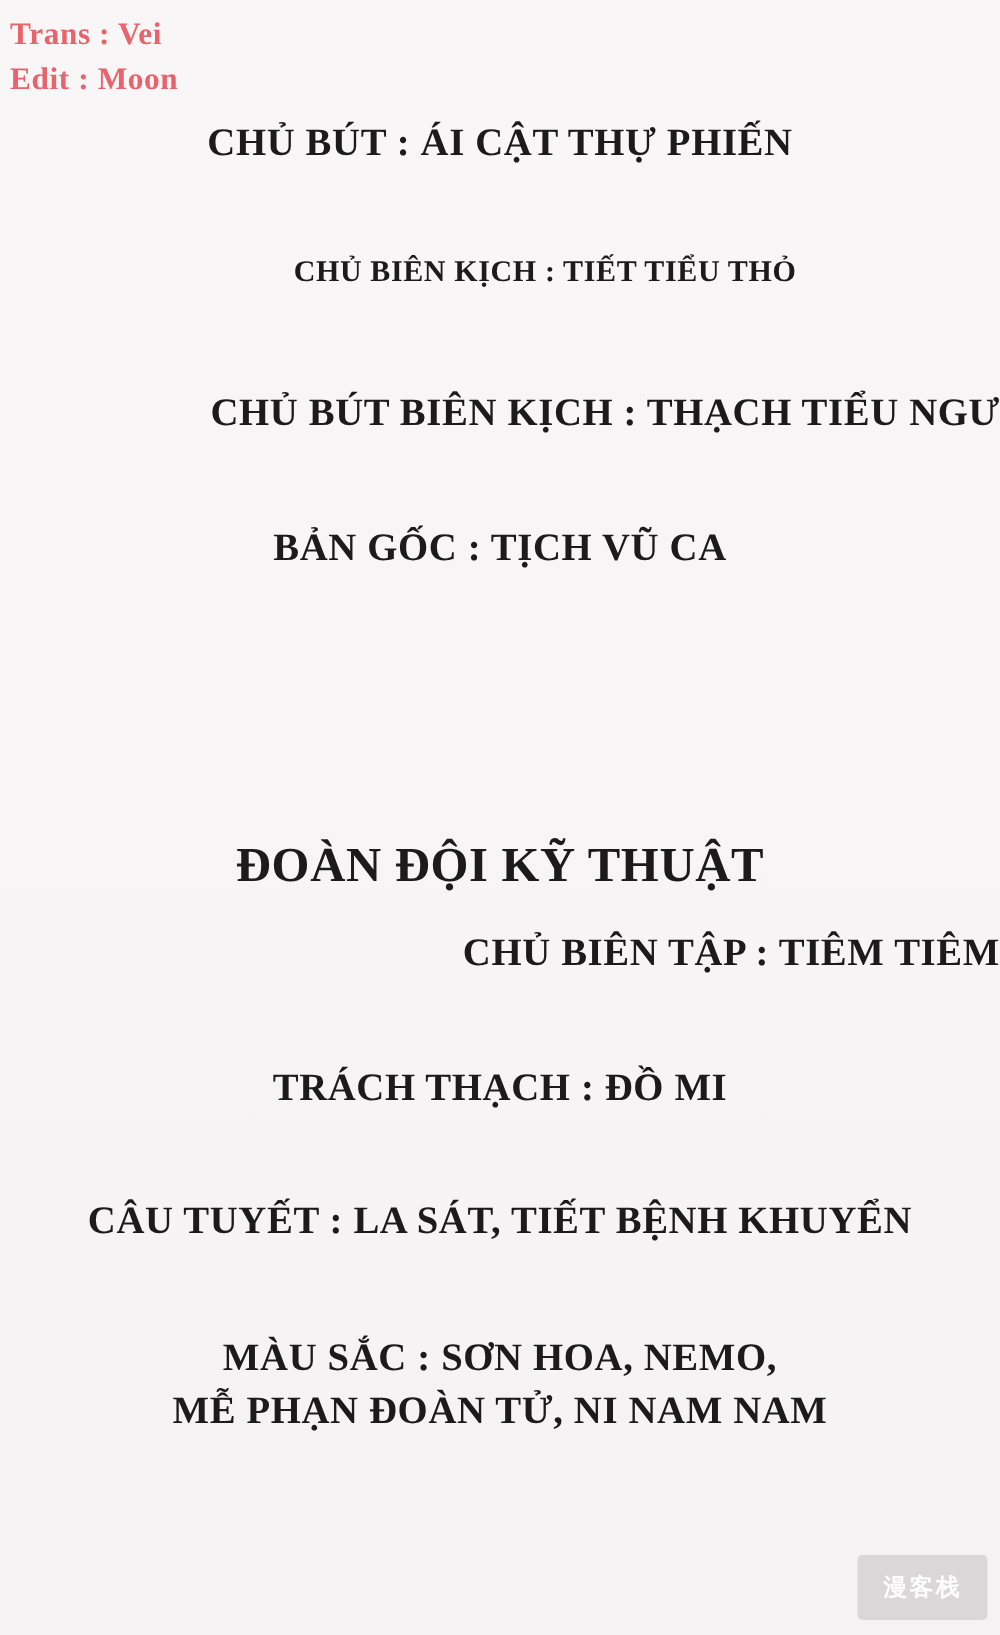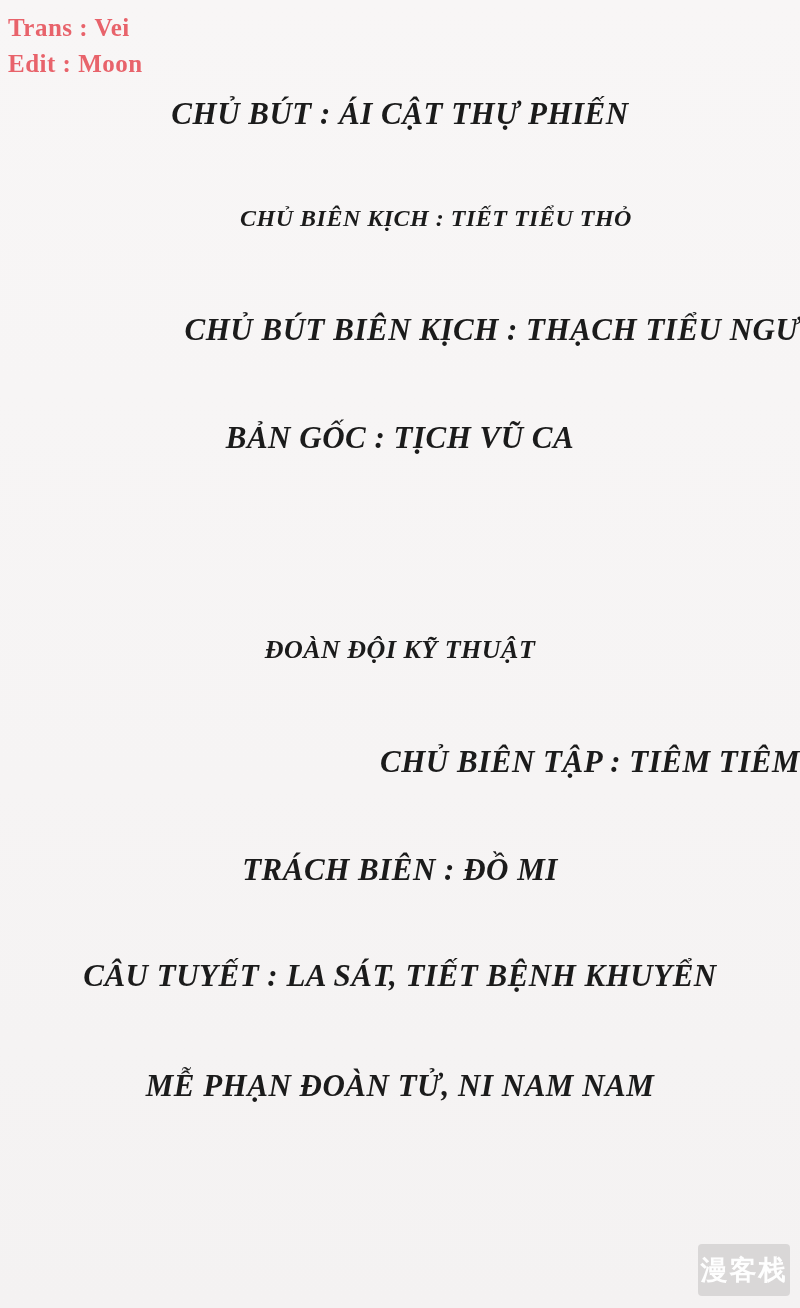--- a/index.html
+++ b/index.html
@@ -42,49 +42,48 @@
   .staff {
     position: absolute;
     left: 0;
     width: 800px;
     text-align: center;
     color: #1b1b1b;
     font-family: "Liberation Serif", serif;
     font-weight: bold;
     letter-spacing: 0.5px;
     white-space: nowrap;
-    font-style: italic;
   }
 
   .l1 { top: 96px;  font-size: 31px; }
   .l2 { top: 205px; font-size: 24px; padding-left: 36px; }
   .l3 { top: 312px; font-size: 31px; text-align: right; }
   .l4 { top: 420px; font-size: 31px; }
-  .l5 { top: 635px; font-size: 26px; }
+  .l5 { top: 670px; font-size: 39px; }
   .l6 { top: 744px; font-size: 31px; text-align: right; }
   .l7 { top: 852px; font-size: 31px; }
   .l8 { top: 958px; font-size: 31px; }
   .l9 { top: 1065px; font-size: 31px; line-height: 1.35; }
   .l9 .sub { display: block; }
 
   
   .watermark {
     position: absolute;
     right: 10px;
     bottom: 12px;
-    width: 92px;
+    width: 104px;
     height: 52px;
     background: #d8d6d6;
     border-radius: 4px;
     display: flex;
     align-items: center;
     justify-content: center;
     color: #ffffff;
     font-family: "Liberation Sans", sans-serif;
-    font-size: 27px;
+    font-size: 19px;
     font-weight: bold;
     letter-spacing: 2px;
     opacity: 0.95;
   }
 </style>
 </head>
 <body>
 
 <div class="page">
 
@@ -93,22 +92,23 @@
     <div>Edit : Moon</div>
   </div>
 
   <div class="staff l1">CHỦ BÚT : ÁI CẬT THỰ PHIẾN</div>
   <div class="staff l2">CHỦ BIÊN KỊCH : TIẾT TIỂU THỎ</div>
   <div class="staff l3">CHỦ BÚT BIÊN KỊCH : THẠCH TIỂU NGƯ</div>
   <div class="staff l4">BẢN GỐC : TỊCH VŨ CA</div>
 
   <div class="staff l5">ĐOÀN ĐỘI KỸ THUẬT</div>
   <div class="staff l6">CHỦ BIÊN TẬP : TIÊM TIÊM</div>
-  <div class="staff l7">TRÁCH BIÊN : ĐỒ MI</div>
+  <div class="staff l7">TRÁCH THẠCH : ĐỒ MI</div>
   <div class="staff l8">CÂU TUYẾT : LA SÁT, TIẾT BỆNH KHUYỂN</div>
 
   <div class="staff l9">
+    <span class="sub">MÀU SẮC : SƠN HOA, NEMO,</span>
     <span class="sub">MỄ PHẠN ĐOÀN TỬ, NI NAM NAM</span>
   </div>
 
   <div class="watermark">漫客栈</div>
 
 </div>
 
 </body></html>

